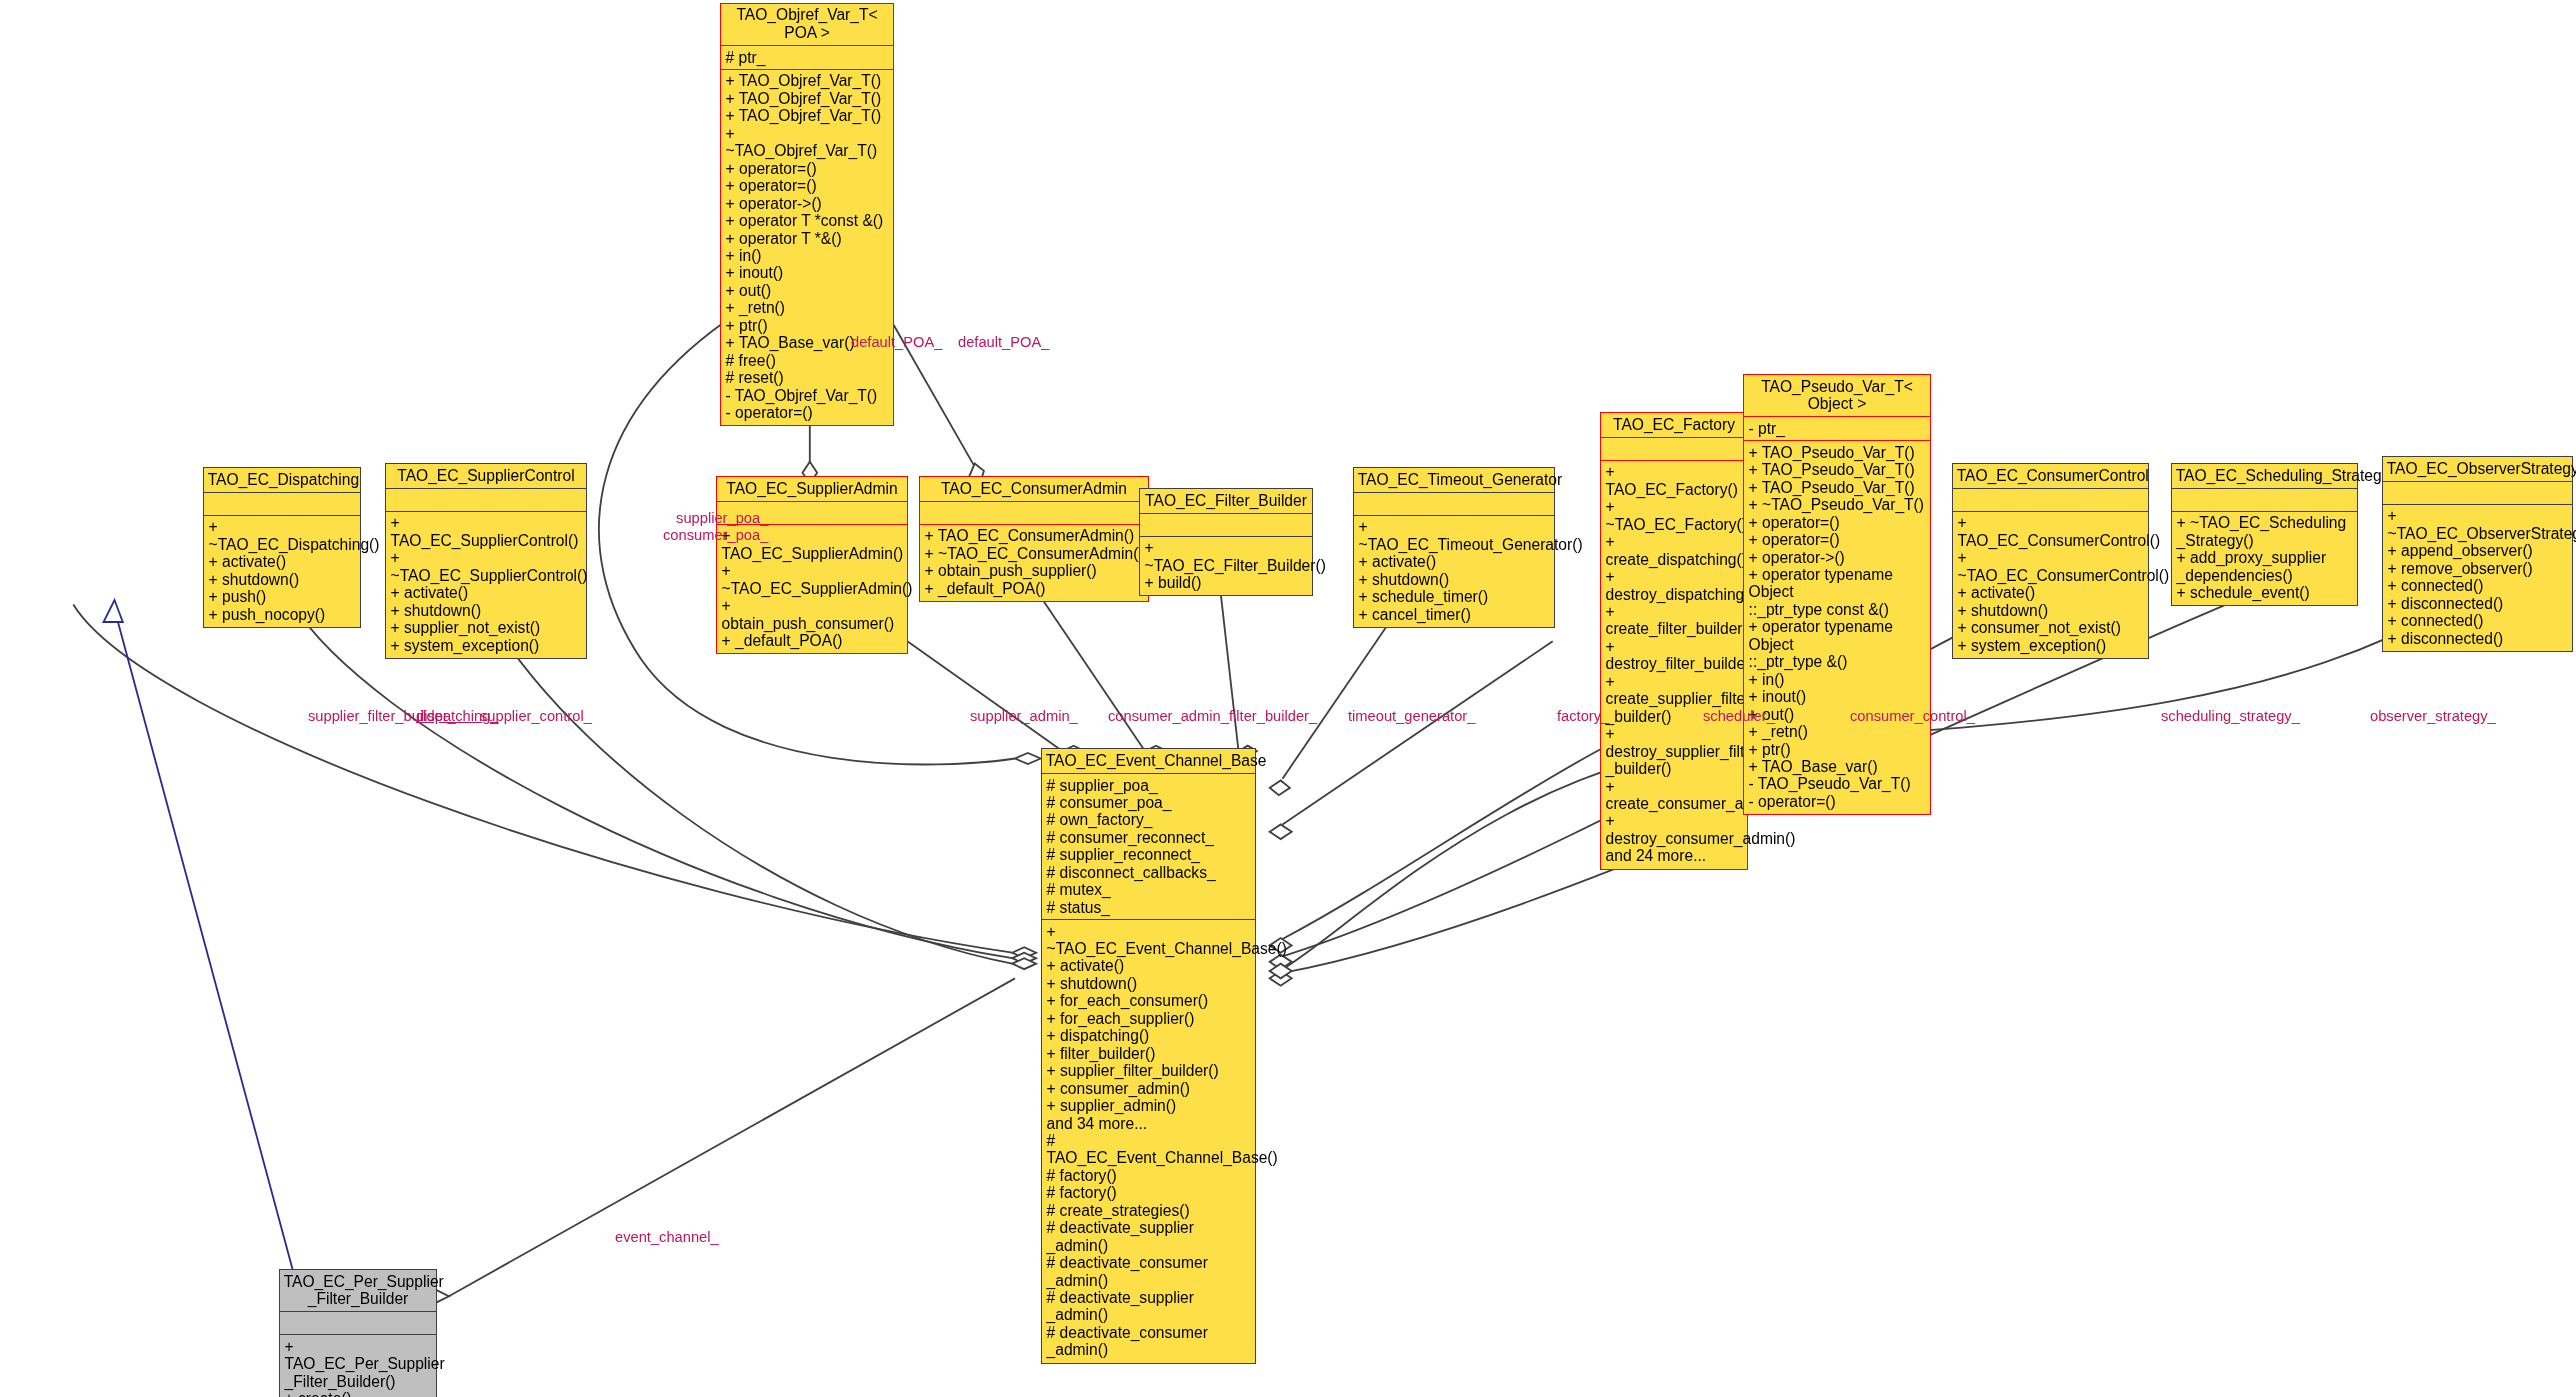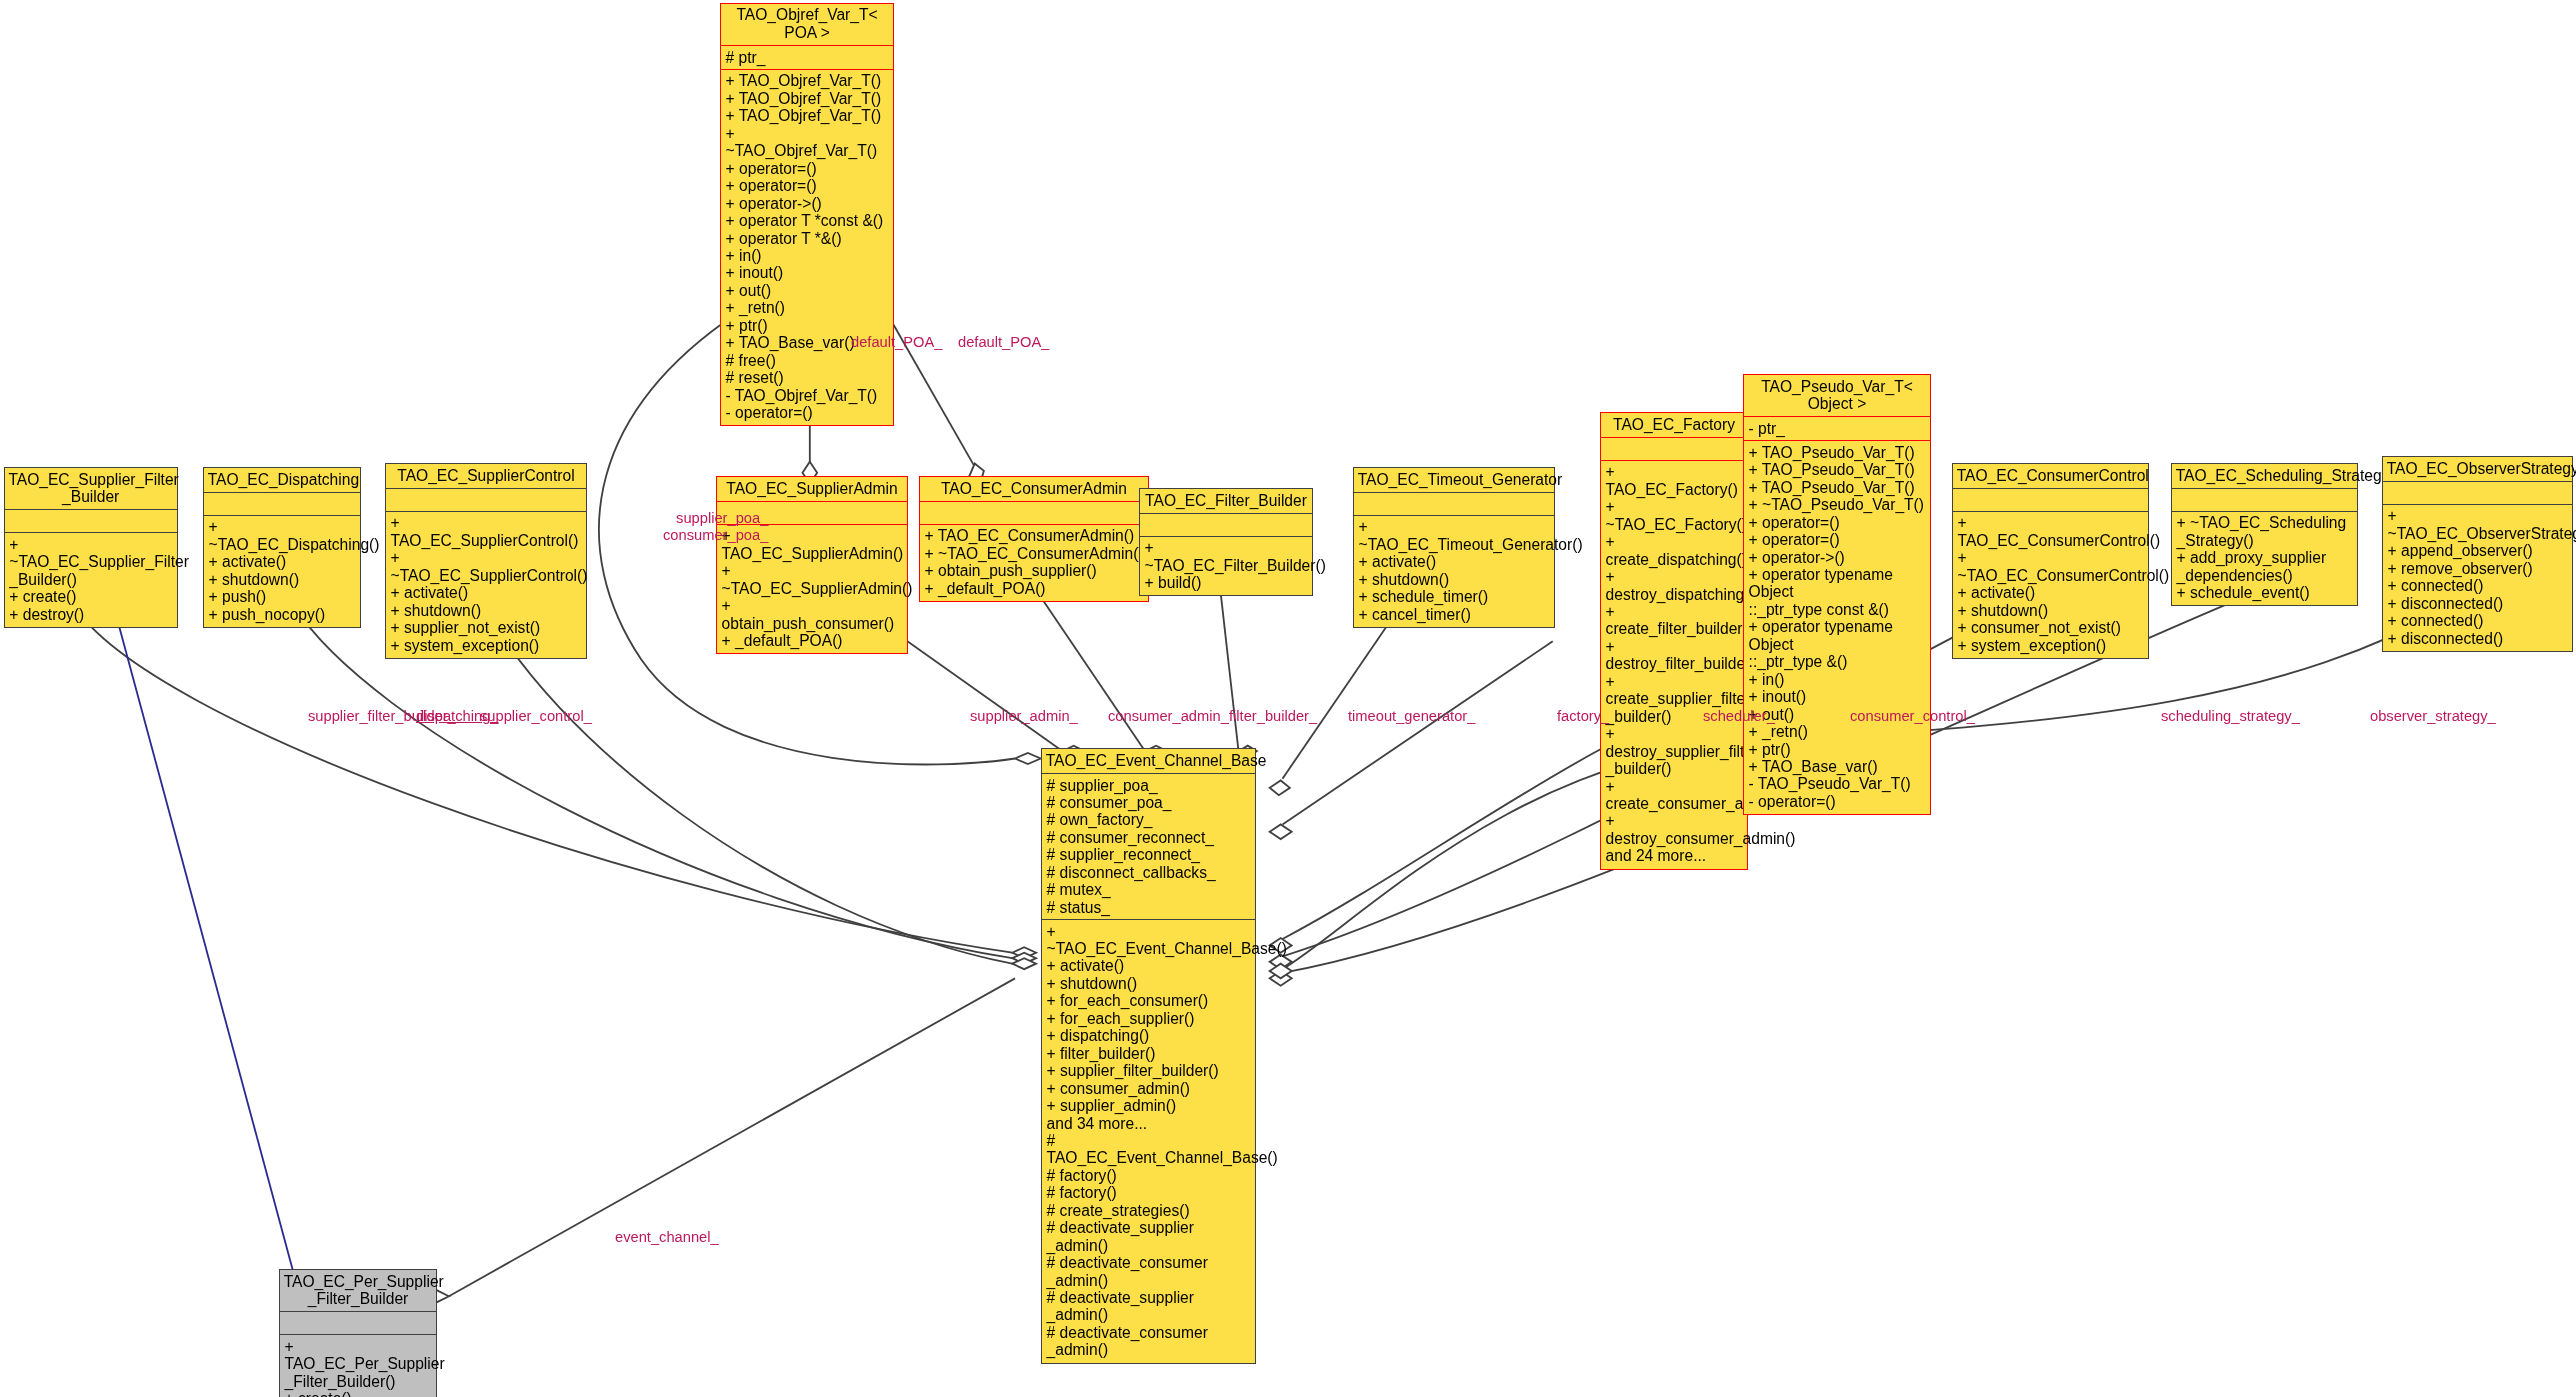--- a/index.html
+++ b/index.html
@@ -170,29 +170,20 @@
 + out()
 + _retn()
 + ptr()
 + TAO_Base_var()
 # free()
 # reset()
 - TAO_Objref_Var_T()
 - operator=()</div>
   </div>
 
-  <div class="node" style="left:3.7px; top:467px; width:174px;">
-    <div class="title">TAO_EC_Supplier_Filter
-_Builder</div>
-    <div class="attrs empty"></div>
-    <div class="ops">+ ~TAO_EC_Supplier_Filter
-_Builder()
-+ create()
-+ destroy()</div>
-  </div>
 
   <div class="node" style="left:203px; top:467px; width:158px;">
     <div class="title">TAO_EC_Dispatching</div>
     <div class="attrs empty"></div>
     <div class="ops">+ ~TAO_EC_Dispatching()
 + activate()
 + shutdown()
 + push()
 + push_nocopy()</div>
   </div>

